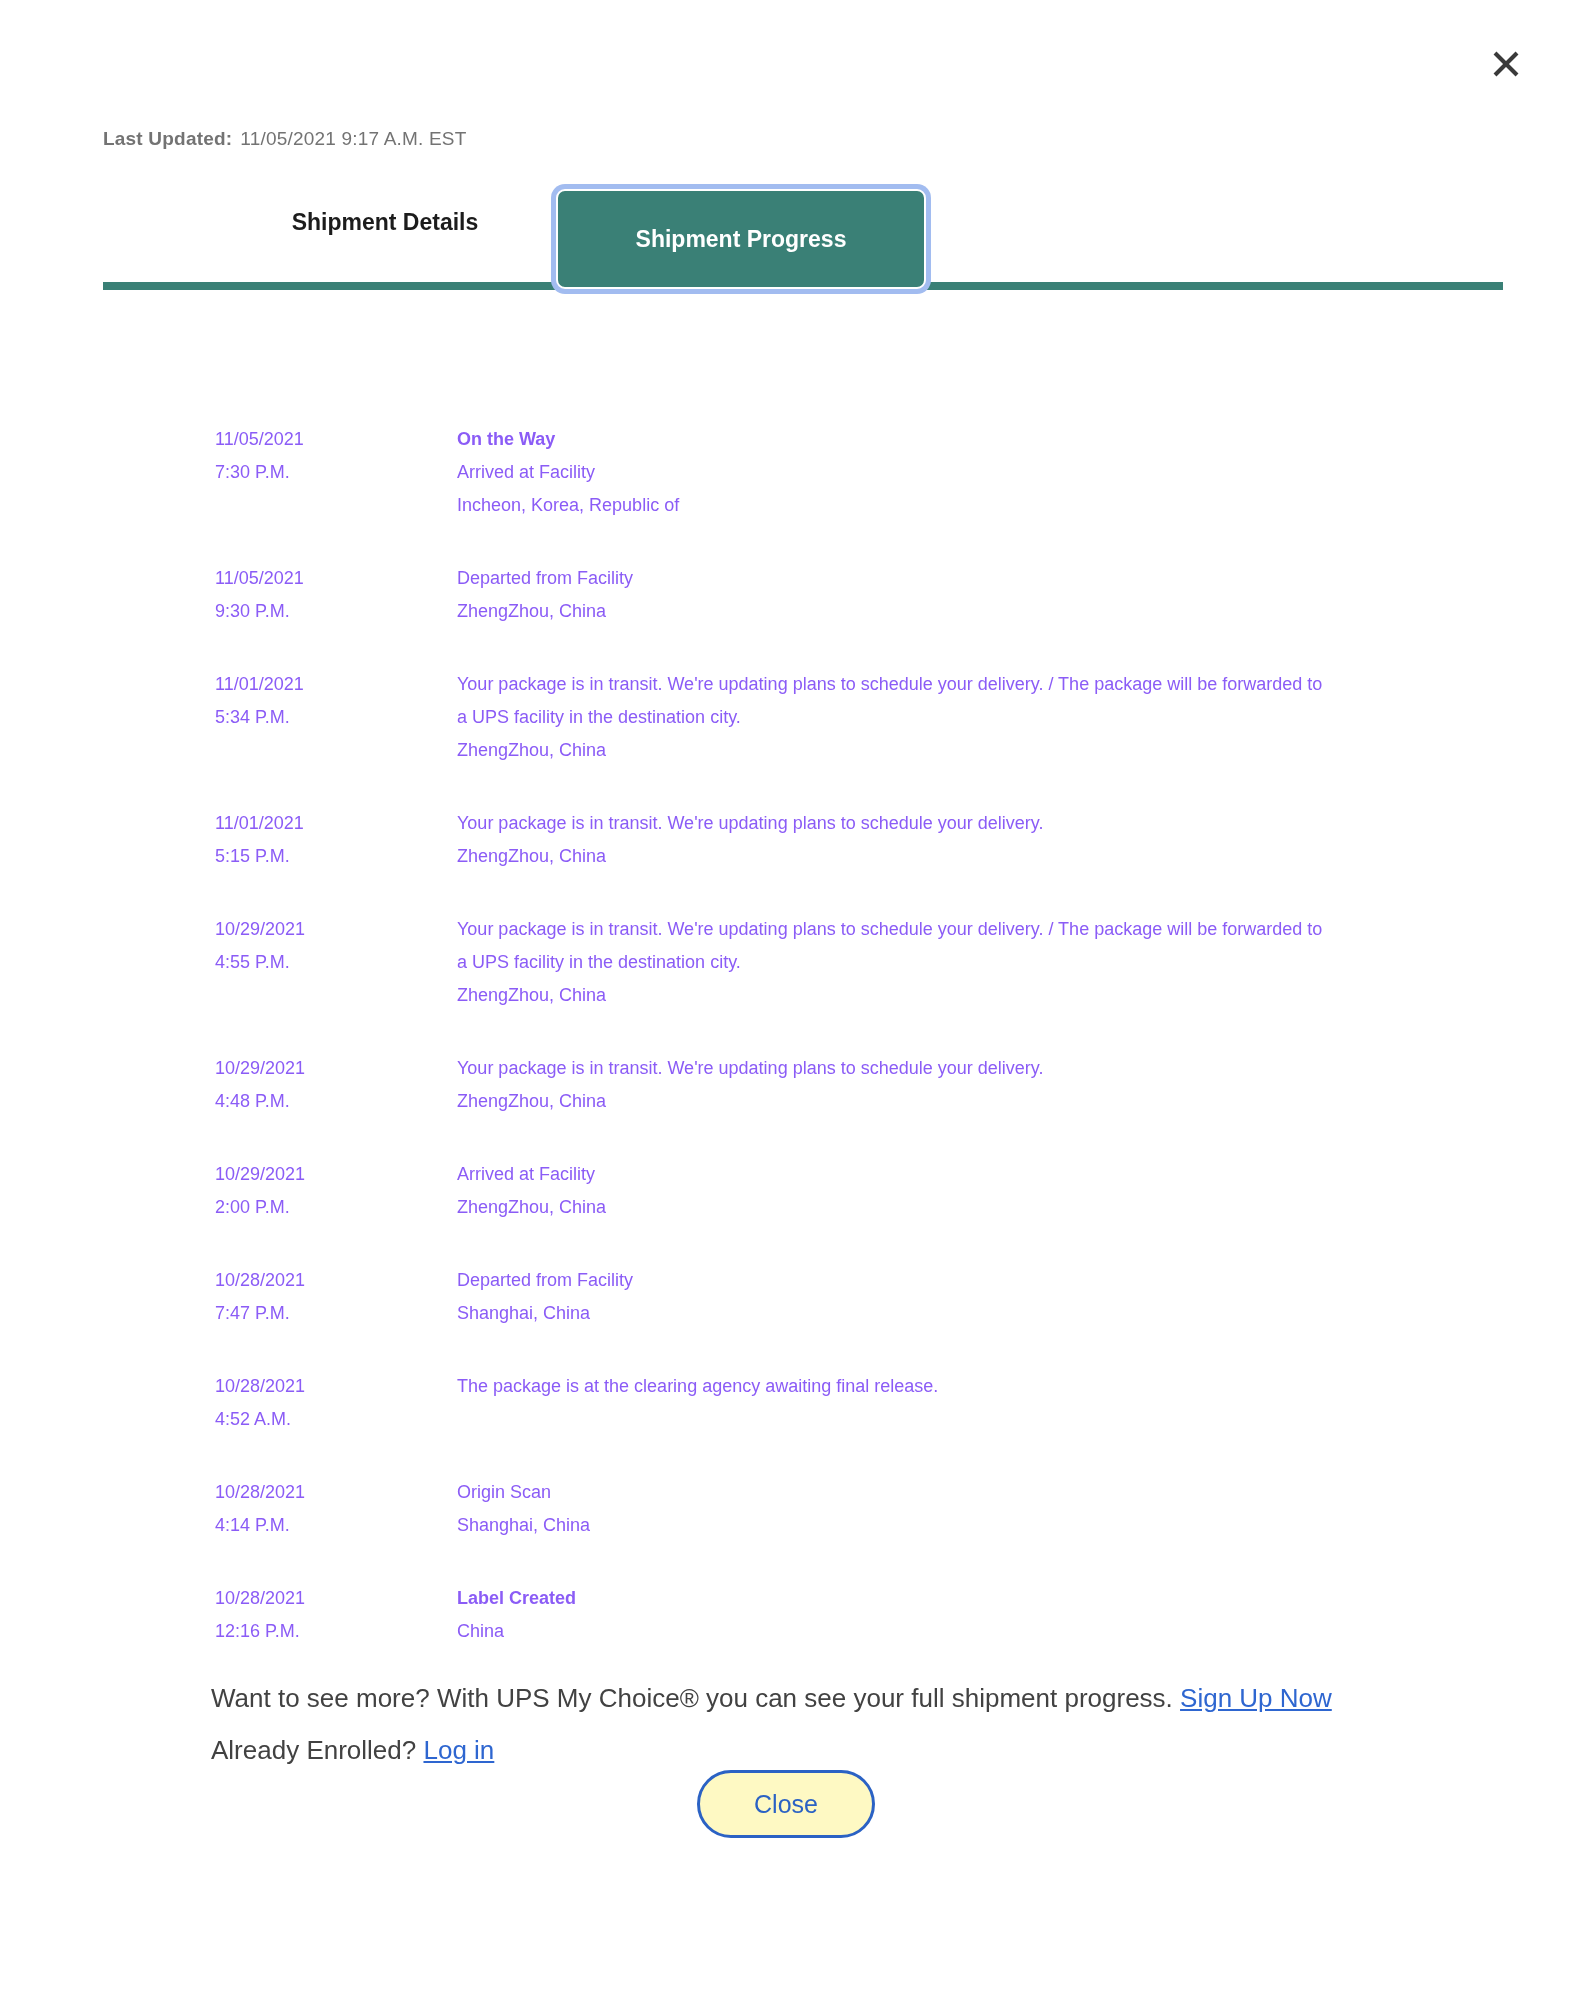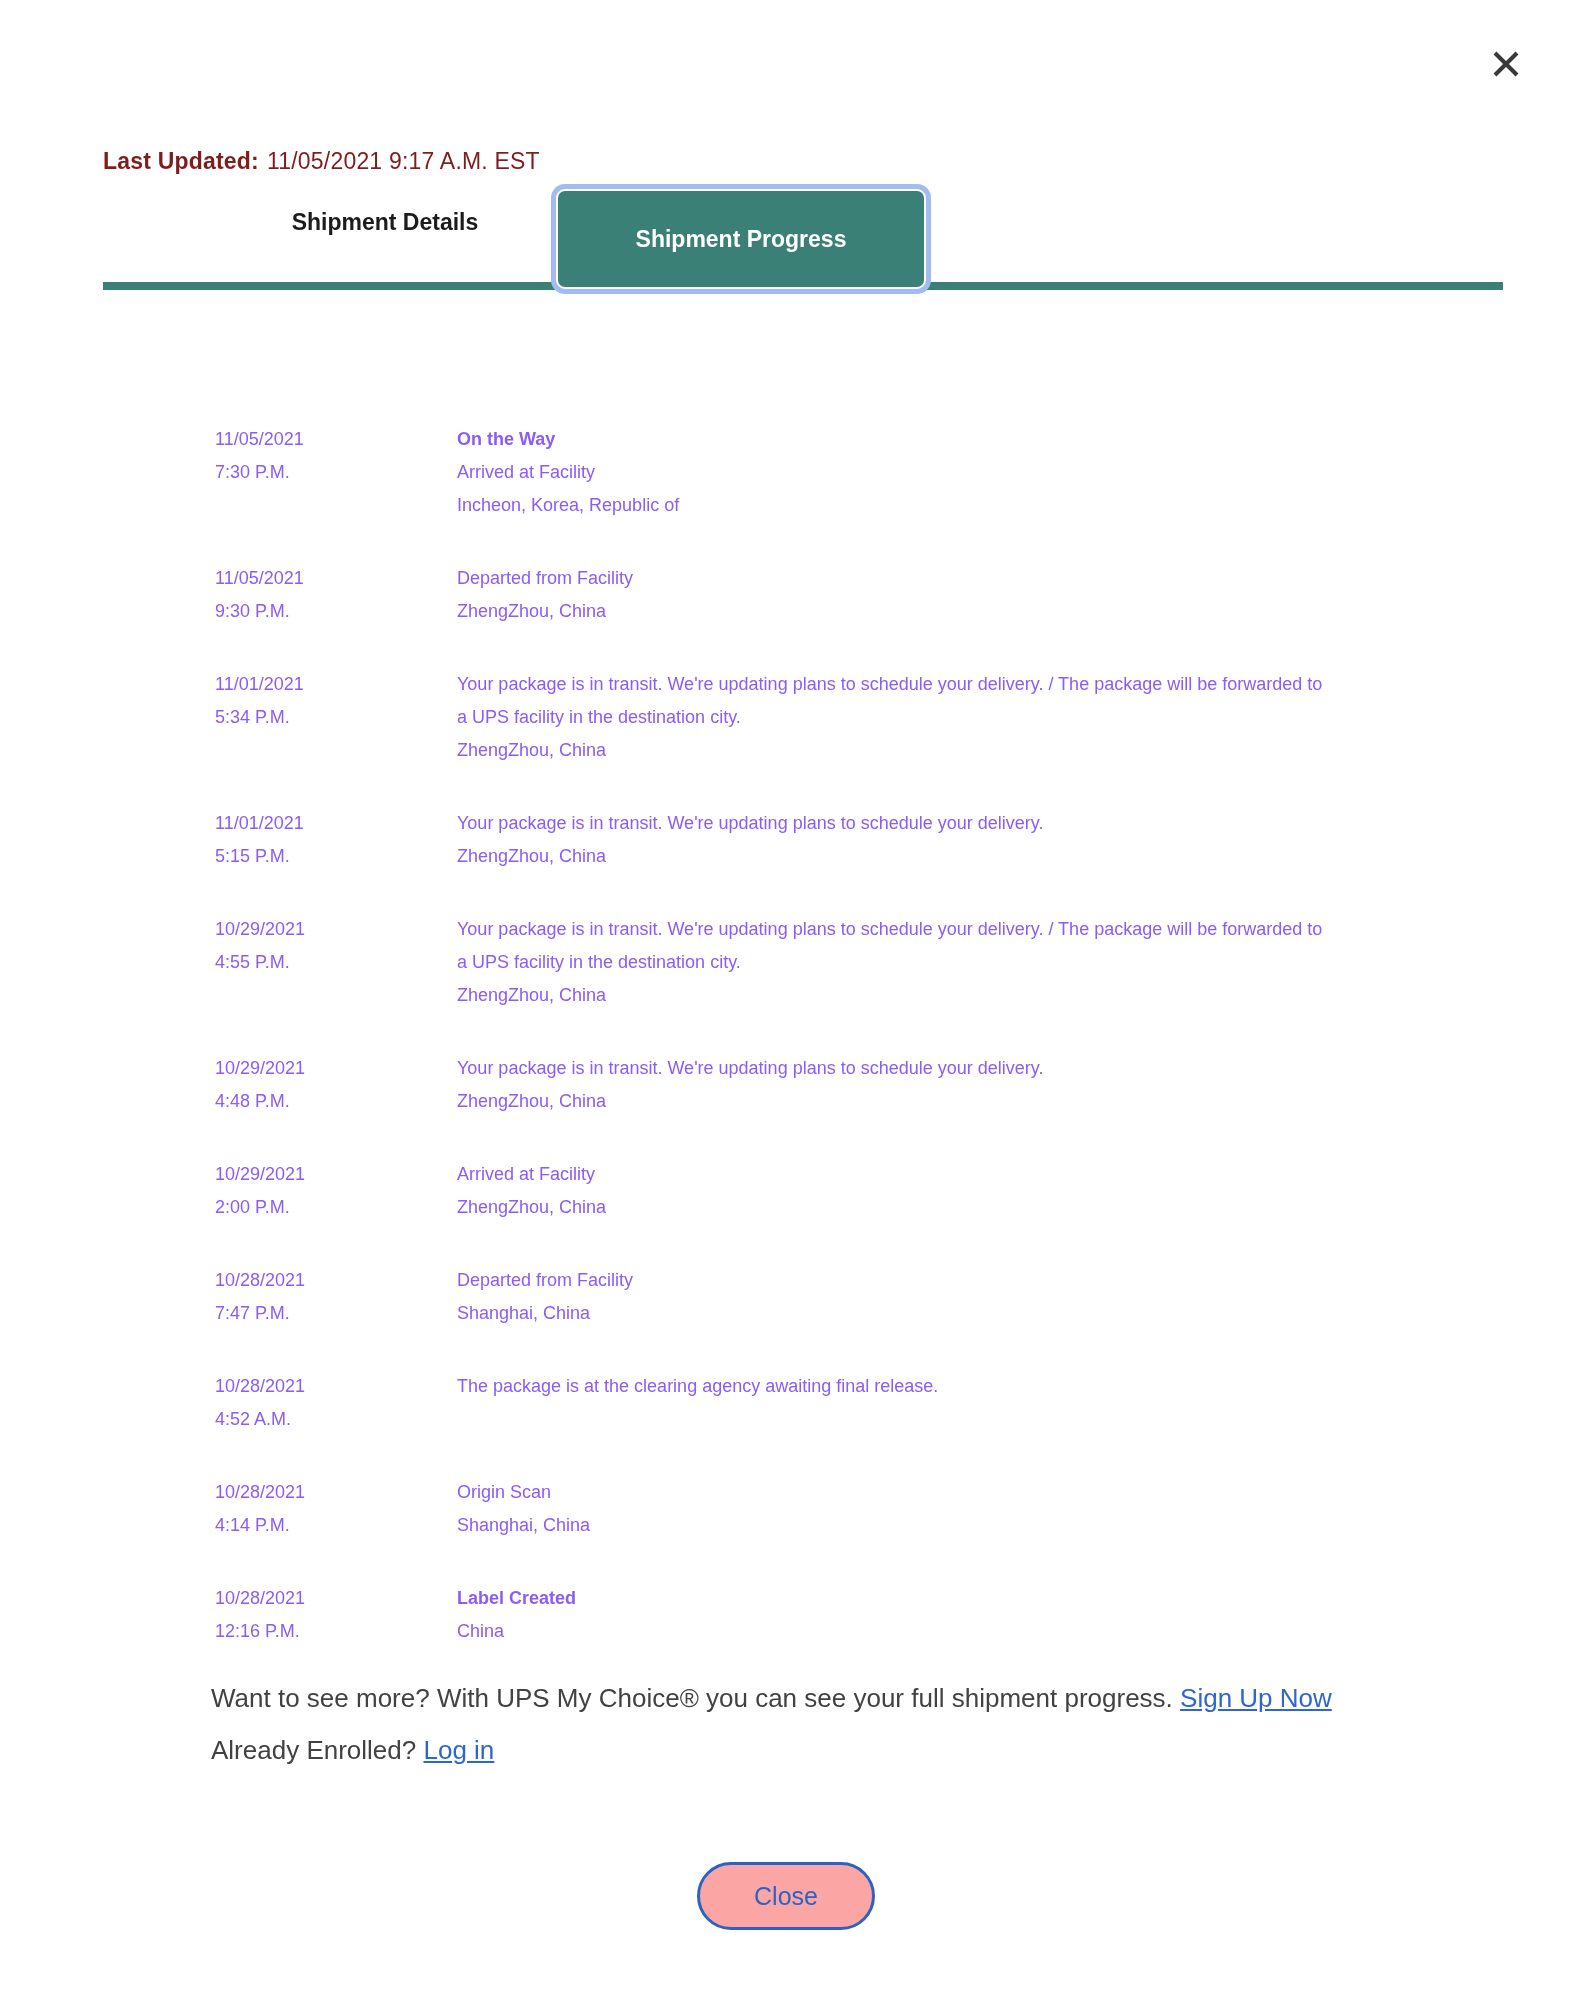--- a/index.html
+++ b/index.html
@@ -10,21 +10,21 @@
 
   
   .close-x {
     position:absolute; left:1488px; top:46px; width:36px; height:36px;
     display:flex; align-items:center; justify-content:center; cursor:pointer;
     background:none; border:none; padding:0;
   }
 
   
   .last-updated {
-    position:absolute; left:103px; top:148px; font-size:23px; color:#7f1d1d;
+    position:absolute; left:103px; top:128px; font-size:19px; color:#737373;
     letter-spacing:0.2px;
   }
   .last-updated .lbl { font-weight:700; margin-right:8px; }
 
   
   .tab-inactive {
     position:absolute; left:215px; top:172px; width:340px; height:100px;
     display:flex; align-items:center; justify-content:center;
     font-size:23px; font-weight:700; color:#1c1c1c; background:none; border:none;
     cursor:pointer; font-family:inherit;
@@ -59,22 +59,22 @@
   
   .footer {
     position:absolute; left:211px; top:1684px; font-size:26px; color:#424242;
     line-height:28px;
   }
   .footer .line2 { margin-top:24px; }
   a.link { color:#2e66d0; text-decoration:underline; cursor:pointer; }
 
   
   .close-btn {
-    position:absolute; left:697px; top:1862px; width:178px; height:68px;
-    border:3px solid #2b62c4; border-radius:36px; background:#fca5a5;
+    position:absolute; left:697px; top:1770px; width:178px; height:68px;
+    border:3px solid #2b62c4; border-radius:36px; background:#fef9c3;
     color:#2b62c4; font-size:25px; font-family:inherit;
     display:flex; align-items:center; justify-content:center; cursor:pointer;
   }
 </style>
 </head>
 <body>
 
 <div class="page">
 
   <button class="close-x" aria-label="close">

